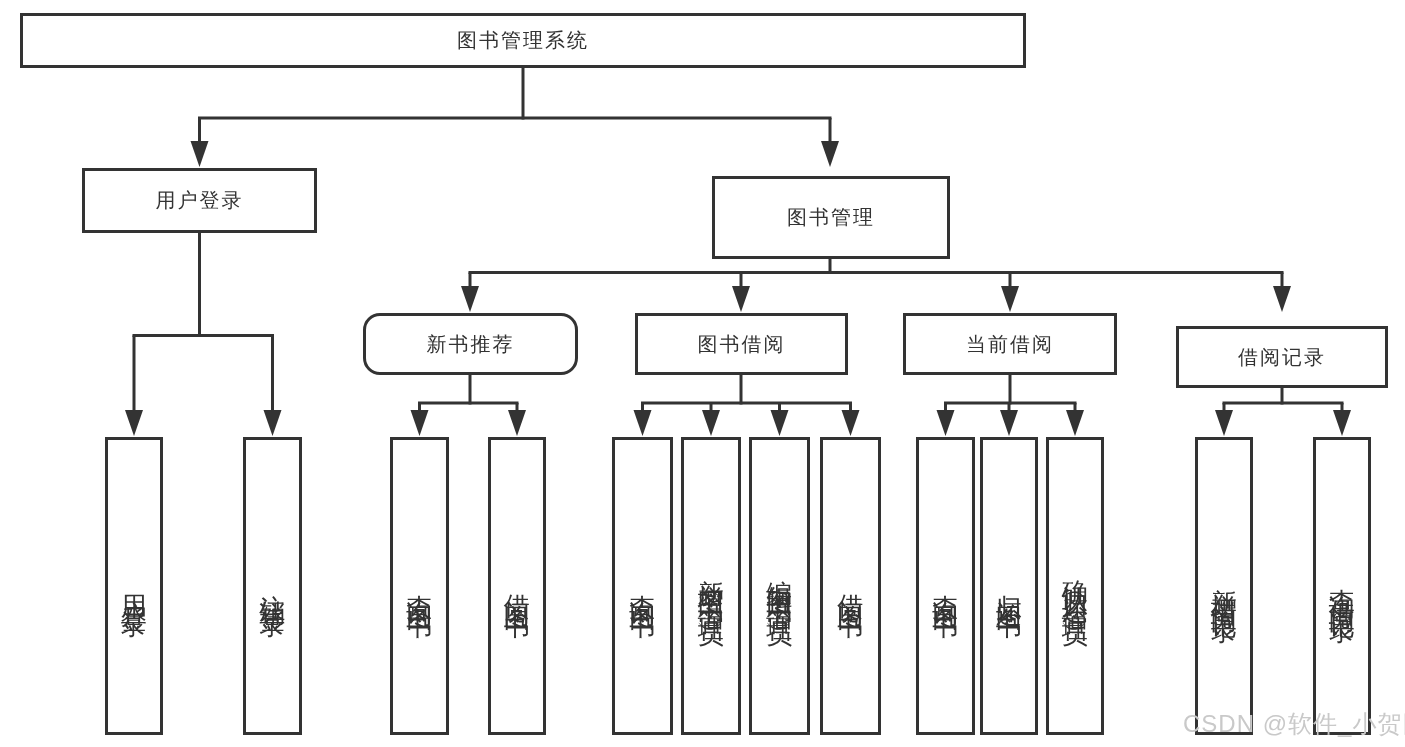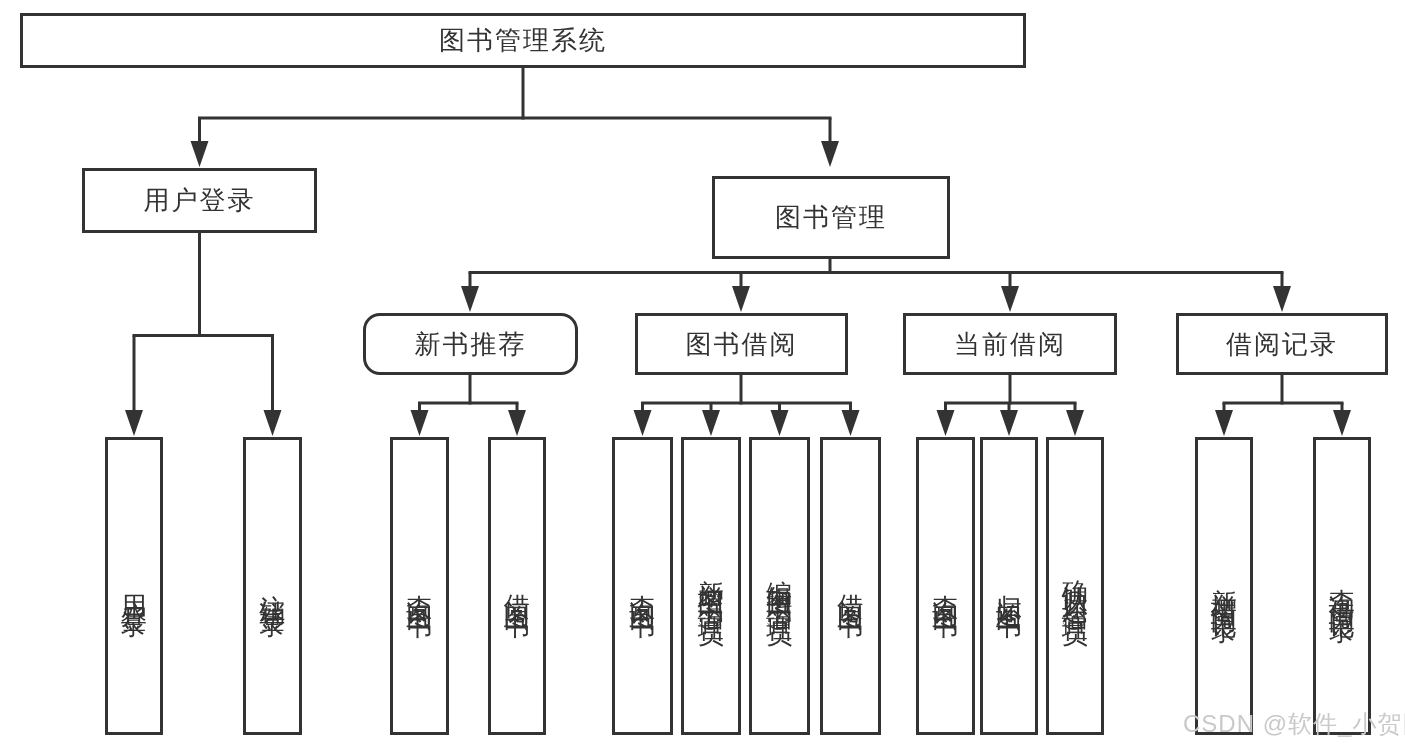--- a/index.html
+++ b/index.html
@@ -27,21 +27,21 @@
   .box {
     position: absolute;
     background: #ffffff;
     border: 3px solid #333333;
     box-sizing: border-box;
     display: flex;
     align-items: center;
     justify-content: center;
   }
   .box .label {
-    font-size: 26px;
+    font-size: 20px;
     letter-spacing: 2px;
     white-space: nowrap;
     color: #333333;
   }
   .leaf .label {
     writing-mode: vertical-rl;
     text-orientation: mixed;
     letter-spacing: 6px;
     line-height: 1.1;
     white-space: normal;
@@ -131,21 +131,21 @@
 
   <div class="box" style="left:363px; top:313px; width:215px; height:62px;border-radius:17px;">
     <span class="label">新书推荐</span>
   </div>
   <div class="box" style="left:903px; top:313px; width:214px; height:62px;">
     <span class="label">当前借阅</span>
   </div>
   <div class="box" style="left:635px; top:313px; width:213px; height:62px;">
     <span class="label">图书借阅</span>
   </div>
-  <div class="box" style="left:1176px; top:313px; width:212px; height:62px;">
+  <div class="box" style="left:1176px; top:326px; width:212px; height:62px;">
     <span class="label">借阅记录</span>
   </div>
 
   <div class="box leaf" style="left:105px; top:437px; width:58px; height:298px;">
     <span class="label">用户登录</span>
   </div>
   <div class="box leaf" style="left:243px; top:437px; width:59px; height:298px;">
     <span class="label">注销登录</span>
   </div>
 

